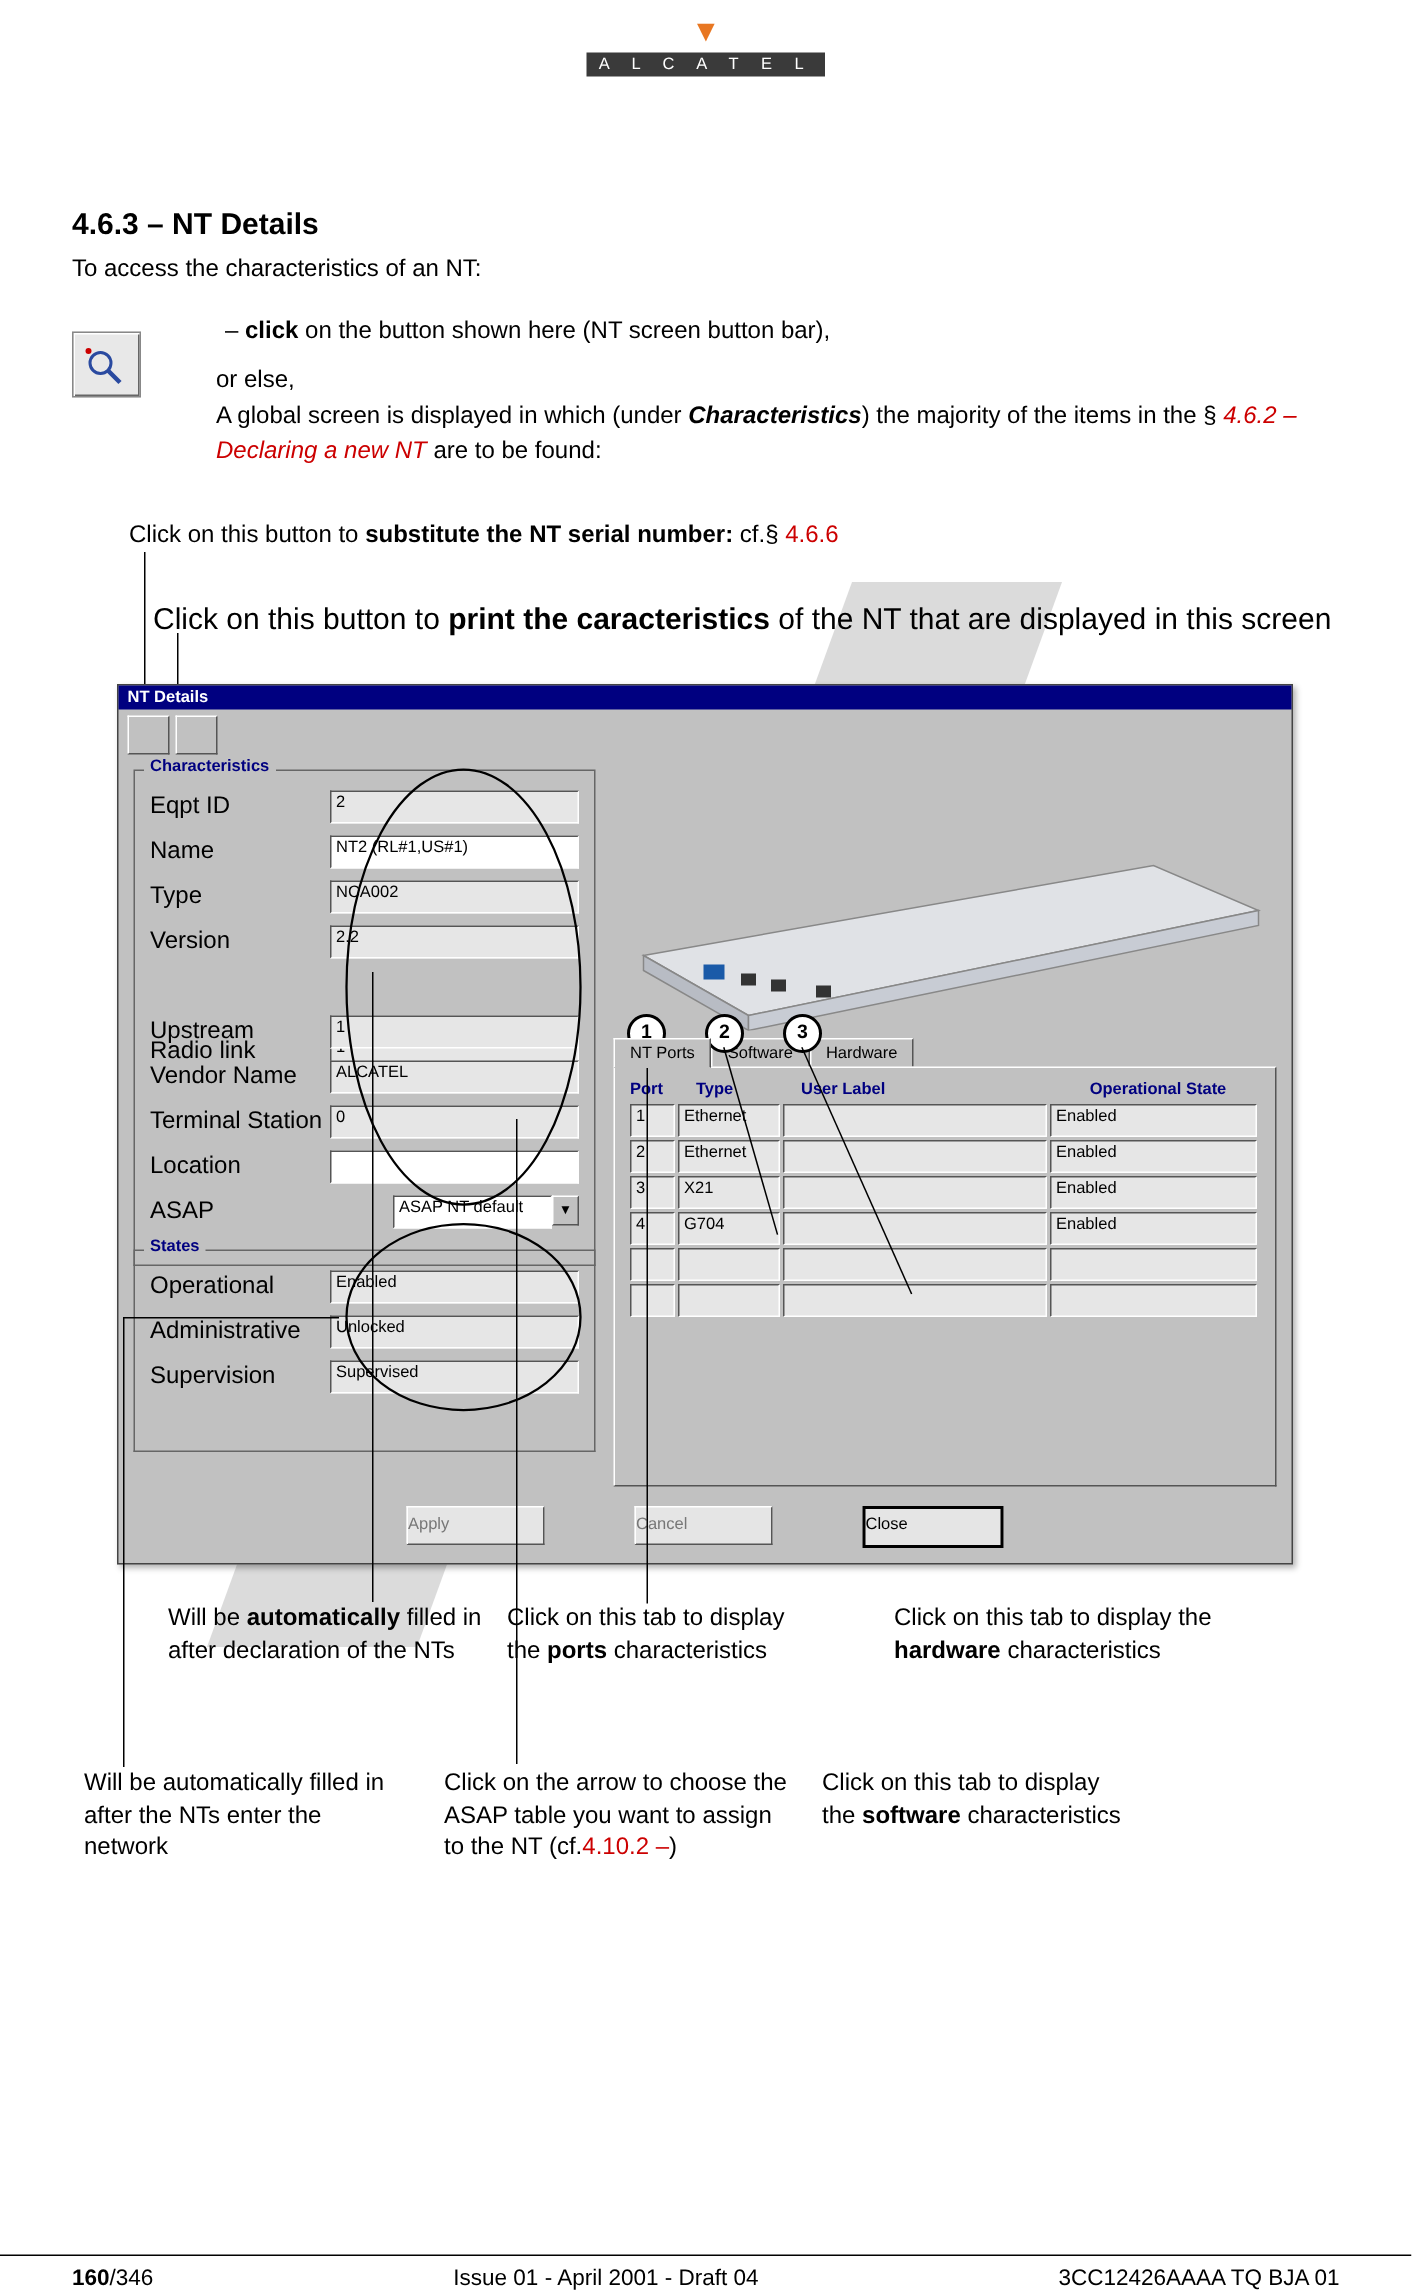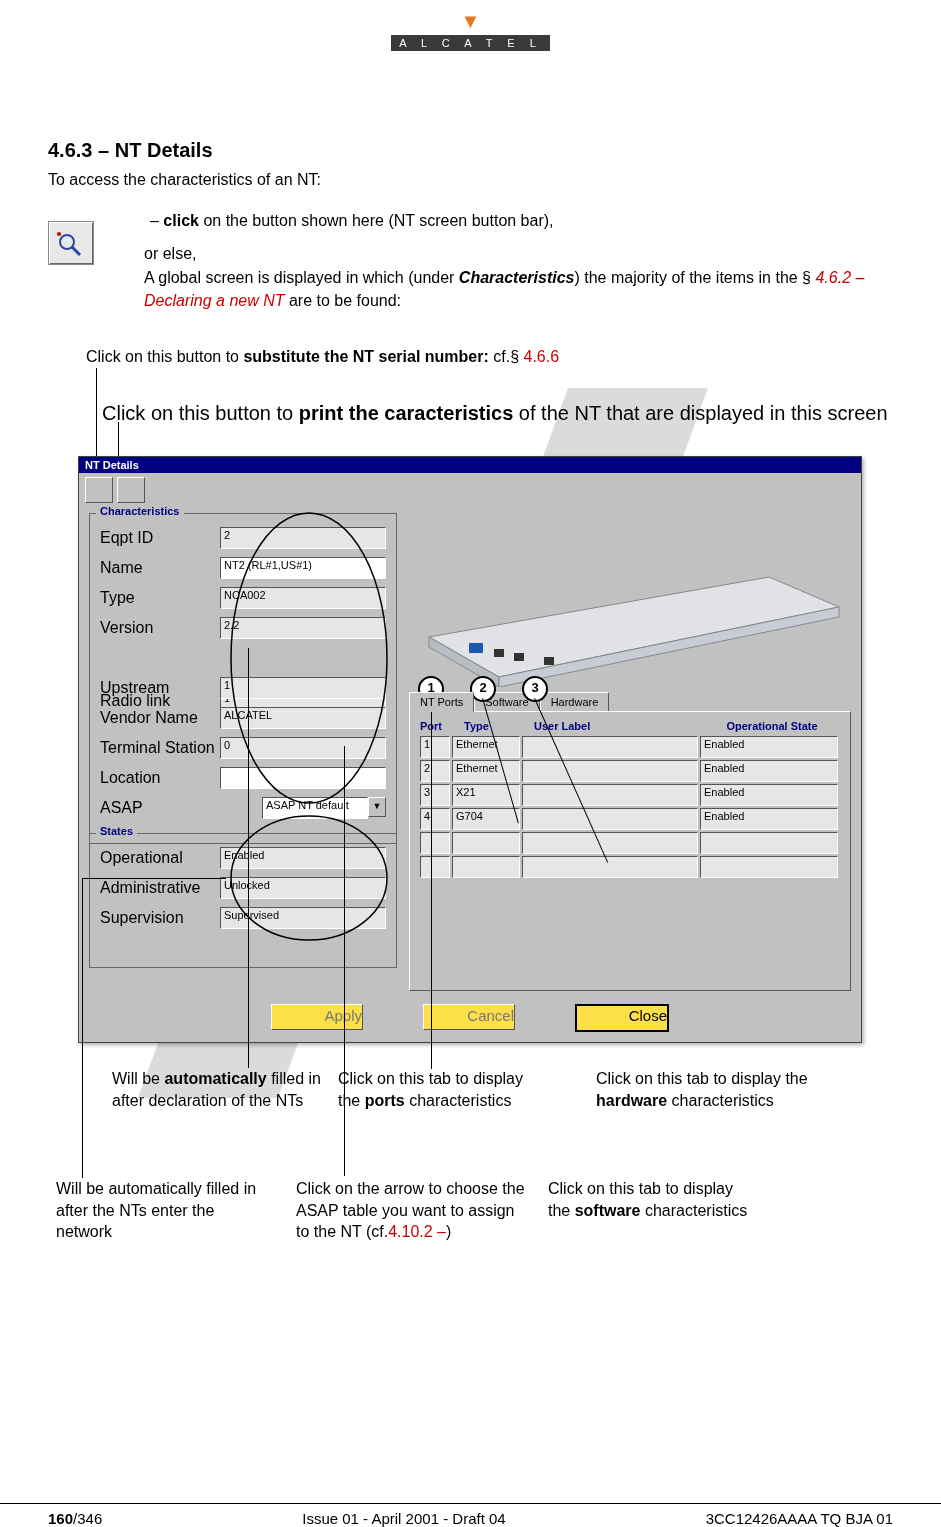--- a/index.html
+++ b/index.html
@@ -194,25 +194,25 @@
   .port-row .c4{flex:1;}
   .btnrow {
     position:absolute;
     bottom:10px; left:0; right:0;
     display:flex;
     justify-content:center;
     gap:60px;
   }
   .wbtn {
     width:90px; height:24px;
-    background:#fde047;
+    background:#e5e5e5;
     border-top:1px solid #fff; border-left:1px solid #fff;
     border-right:1px solid #555; border-bottom:1px solid #555;
-    font-size:15px;
-    text-align:right;
+    font-size:11px;
+    text-align:left;
     line-height:22px;
     color:#777;
   }
   .wbtn.enabled { color:#000; border:2px solid #000; line-height:20px;}
 
   
   .badge {
     position:absolute;
     width:22px; height:22px;
     border-radius:50%;

